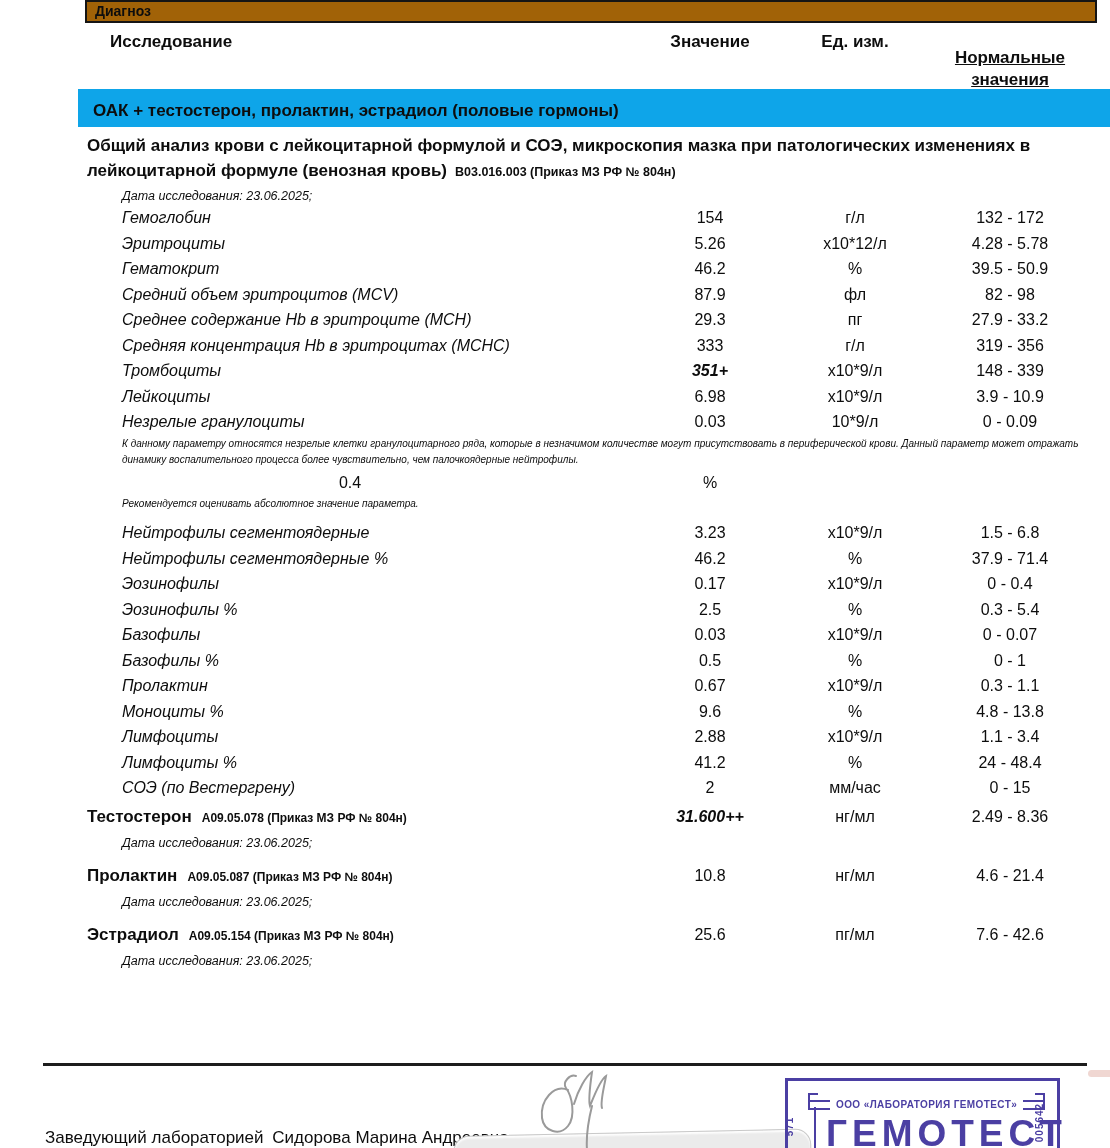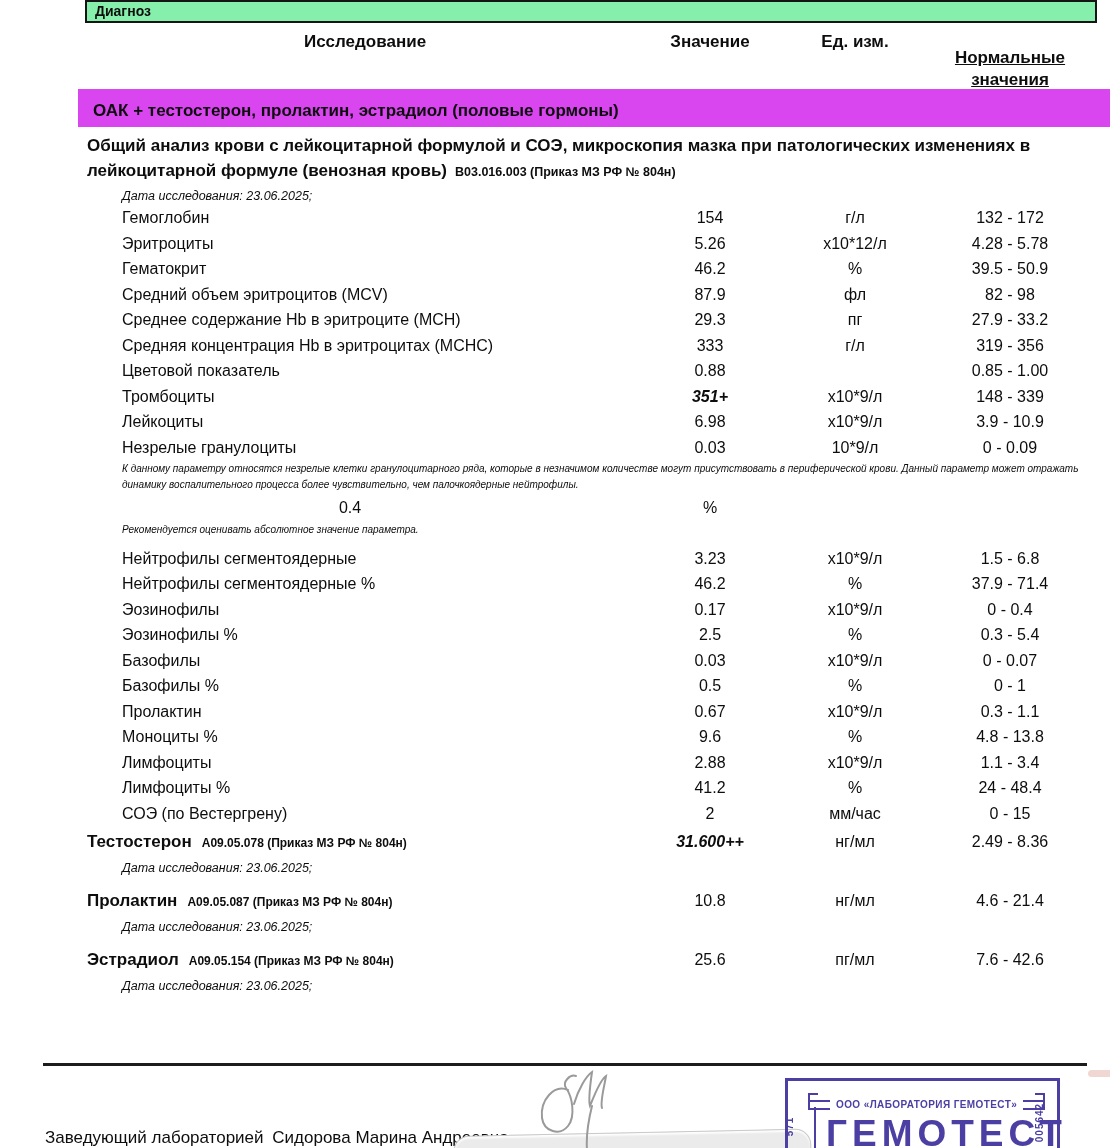--- a/index.html
+++ b/index.html
@@ -3,41 +3,41 @@
 <meta charset="utf-8">
 <style>
   html,body{margin:0;padding:0;background:#fff;}
   #page{
     position:relative;width:1110px;height:1148px;overflow:hidden;background:#fff;
     font-family:"Liberation Sans",sans-serif;color:#0d0d0d;
   }
   
   #diagnosis-box{
     position:absolute;left:85px;top:0;width:1008px;height:19px;
-    border:2px solid #151515;border-top-width:2px;background:#86efac;
+    border:2px solid #151515;border-top-width:2px;background:#a16207;
   }
   #diagnosis-box .lbl{font-weight:bold;font-size:14px;line-height:18px;padding-left:8px;}
   
   .grid-row{display:grid;grid-template-columns:540px 180px 110px 200px;}
   #col-headers{position:absolute;left:80px;top:31px;width:1030px;font-weight:bold;font-size:17px;line-height:22px;}
-  #col-headers .c-name{text-align:center;padding-left:30px;}
+  #col-headers .c-name{padding-left:30px;}
   .c-val,.c-unit,.c-norm{text-align:center;}
   
   #panel-banner{
-    position:absolute;left:78px;top:89px;width:1032px;height:38px;background:#d946ef;
+    position:absolute;left:78px;top:89px;width:1032px;height:38px;background:#0ea5e9;
     font-weight:bold;font-size:17px;box-sizing:border-box;padding:12px 0 0 15px;
   }
   
   #content{position:absolute;left:80px;top:133px;width:1030px;}
   .sec-title{font-weight:bold;font-size:17px;line-height:25px;padding-left:7px;}
   .sec-code{font-weight:bold;font-size:12.5px;margin-left:8px;}
   .date-note{font-style:italic;font-size:12.5px;line-height:14px;margin:4px 0 0 42px;}
   #cbc-lines{margin-top:2px;}
   .lab-row{font-size:16px;line-height:25.5px;}
-  .lab-row .c-name{padding-left:42px;}
+  .lab-row .c-name{padding-left:42px;font-style:italic;}
   .val-hi{font-weight:bold;font-style:italic;}
   .note-row{font-style:italic;font-size:10px;line-height:16px;margin:1px 0 2px 42px;width:958px;}
   .gap-row{height:6px;}
   
   .assay-row{font-size:16px;line-height:31px;}
   .assay-row .c-name{padding-left:7px;}
   .assay-name{font-weight:bold;font-size:17px;}
   .assay-code{font-weight:bold;font-size:12px;margin-left:10px;}
   .assay-date{font-style:italic;font-size:12.5px;line-height:14px;margin:2px 0 10px 42px;}
   
@@ -127,26 +127,20 @@
           <div class="c-unit">пг</div>
           <div class="c-norm">27.9 - 33.2</div>
         </div>
         <div class="grid-row lab-row">
           <div class="c-name">Средняя концентрация Hb в эритроцитах (MCHC)</div>
           <div class="c-val">333</div>
           <div class="c-unit">г/л</div>
           <div class="c-norm">319 - 356</div>
         </div>
         <div class="grid-row lab-row">
-          <div class="c-name">Цветовой показатель</div>
-          <div class="c-val">0.88</div>
-          <div class="c-unit"></div>
-          <div class="c-norm">0.85 - 1.00</div>
-        </div>
-        <div class="grid-row lab-row">
           <div class="c-name">Тромбоциты</div>
           <div class="c-val val-hi">351+</div>
           <div class="c-unit">х10*9/л</div>
           <div class="c-norm">148 - 339</div>
         </div>
         <div class="grid-row lab-row">
           <div class="c-name">Лейкоциты</div>
           <div class="c-val">6.98</div>
           <div class="c-unit">х10*9/л</div>
           <div class="c-norm">3.9 - 10.9</div>

